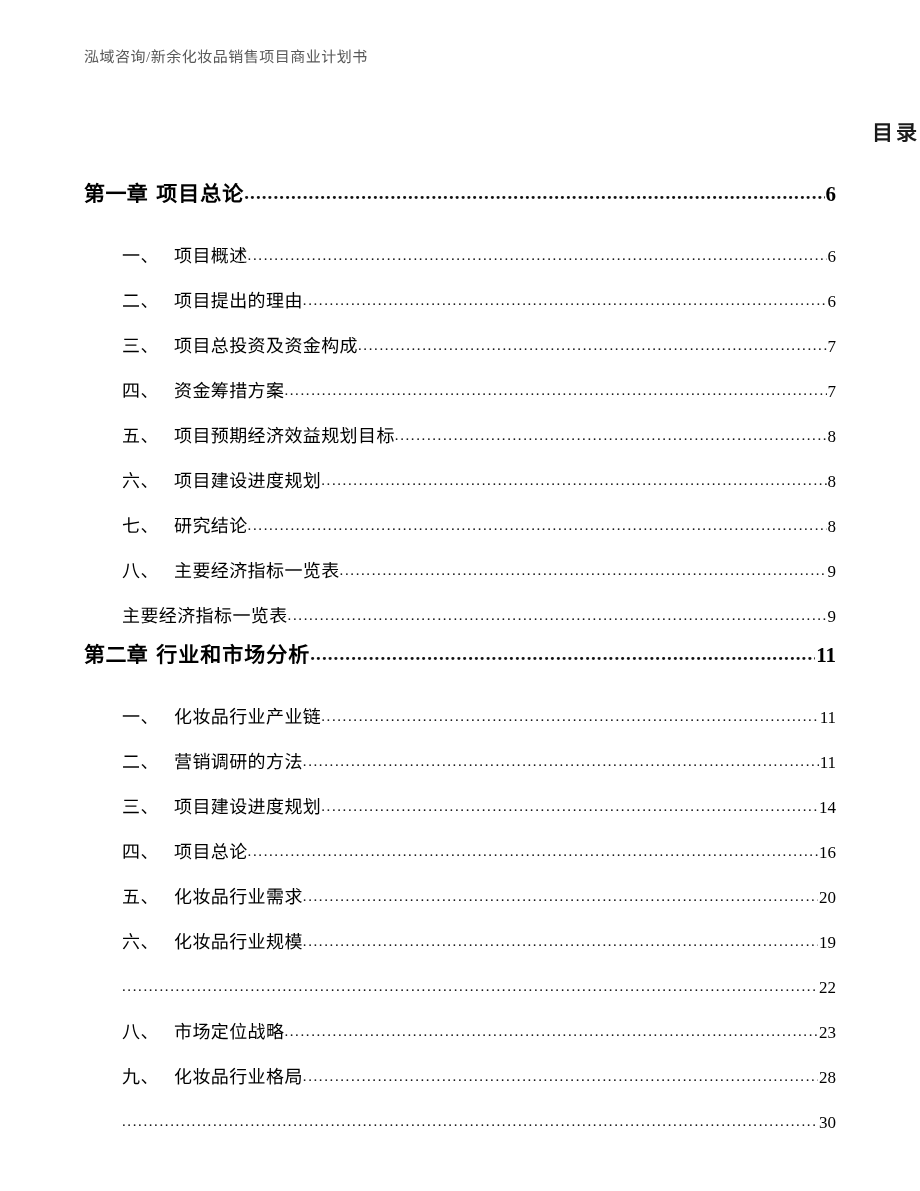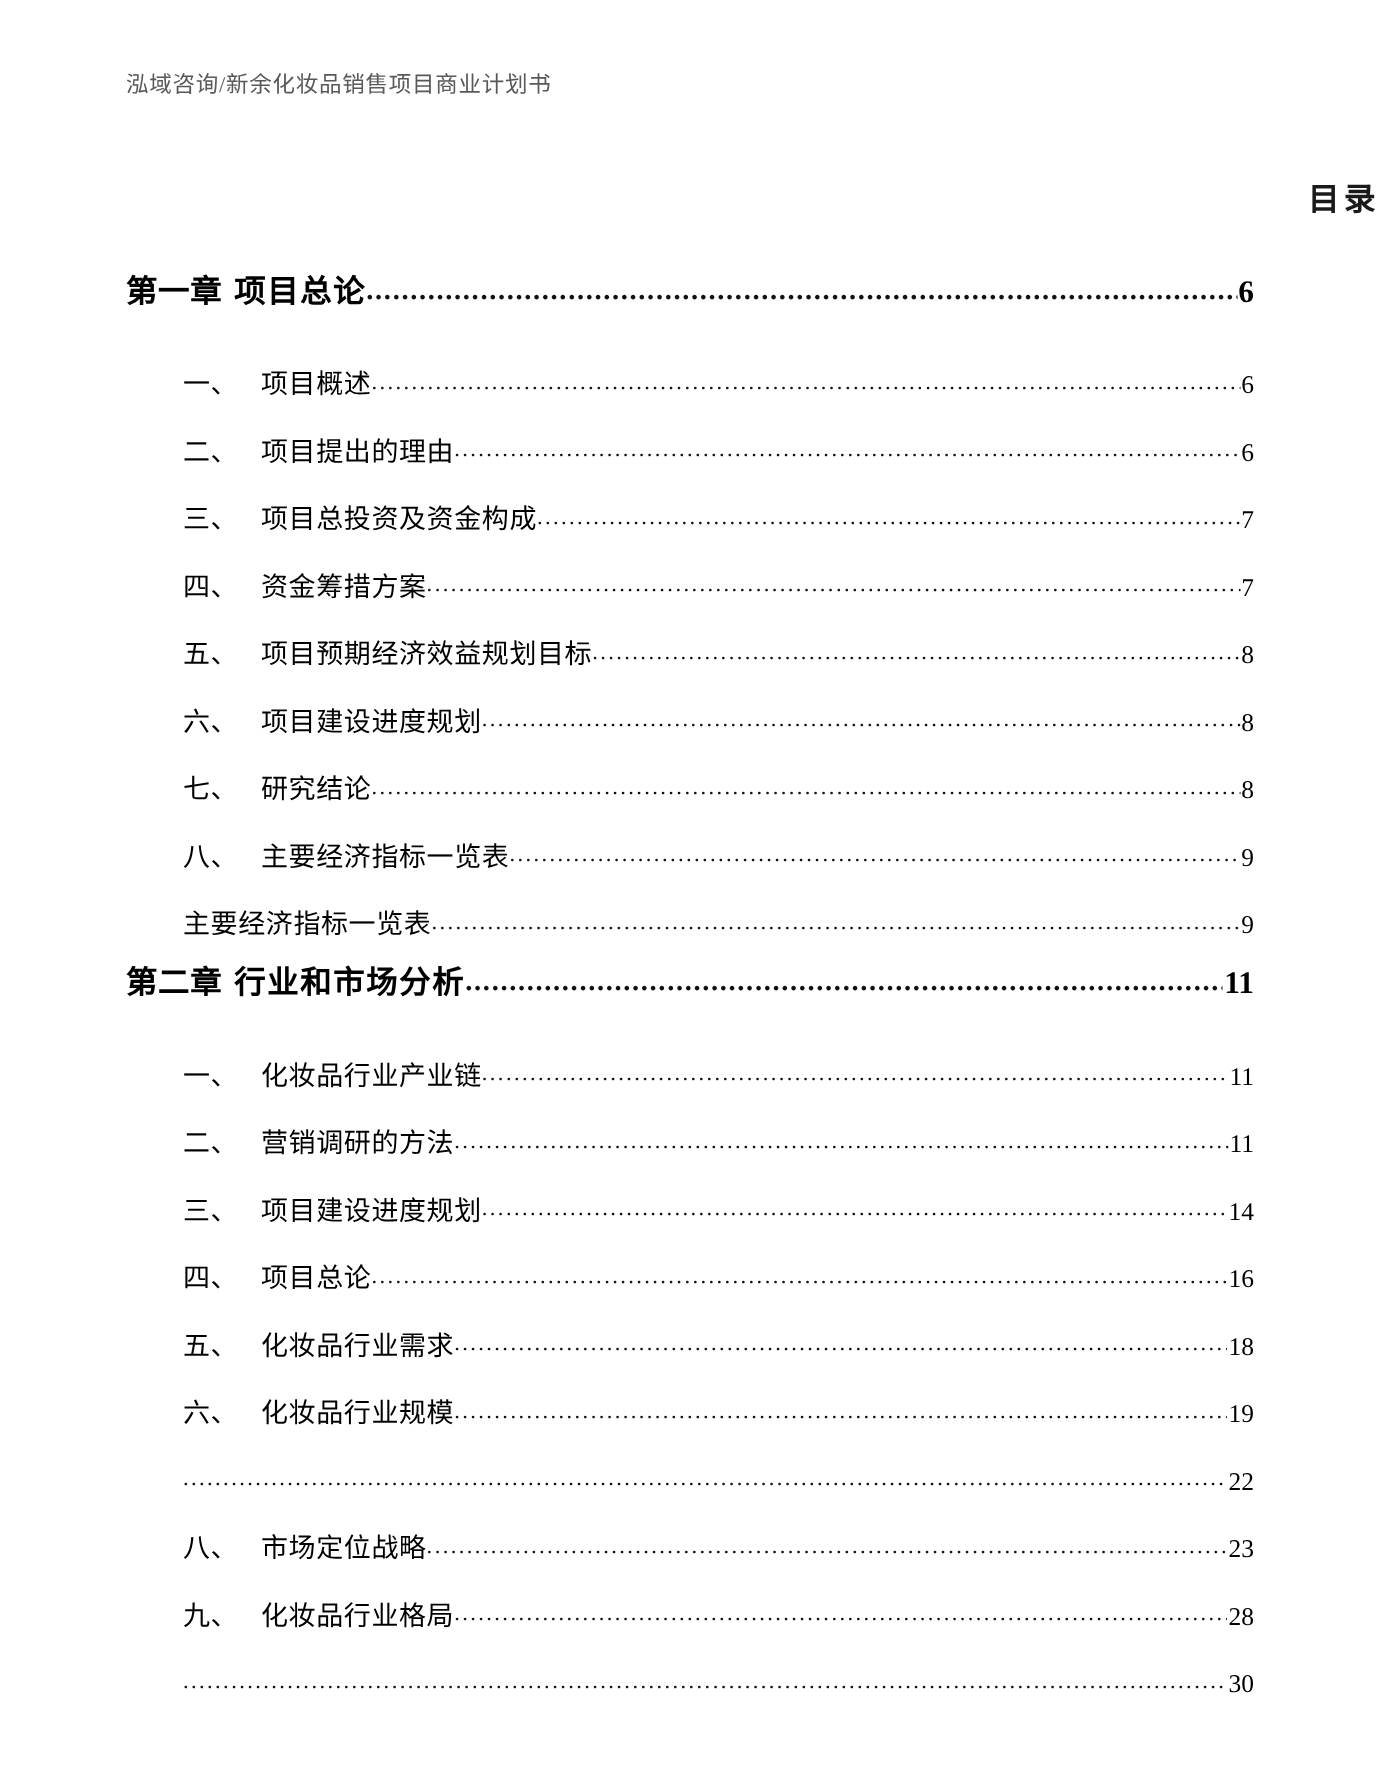--- a/index.html
+++ b/index.html
@@ -206,21 +206,21 @@
         <span class="page-no">14</span>
       </div>
       <div class="toc-row level-2">
         <span class="label"><span class="num">四、</span><span>项目总论</span></span>
         <span class="leader">...................................................................................................................................................................................................................................................................</span>
         <span class="page-no">16</span>
       </div>
       <div class="toc-row level-2">
         <span class="label"><span class="num">五、</span><span>化妆品行业需求</span></span>
         <span class="leader">...................................................................................................................................................................................................................................................................</span>
-        <span class="page-no">18</span>
+        <span class="page-no">20</span>
       </div>
       <div class="toc-row level-2">
         <span class="label"><span class="num">六、</span><span>化妆品行业规模</span></span>
         <span class="leader">...................................................................................................................................................................................................................................................................</span>
         <span class="page-no">19</span>
       </div>
       <div class="toc-row level-2">
         <span class="leader">...................................................................................................................................................................................................................................................................</span>
         <span class="page-no">22</span>
       </div>

